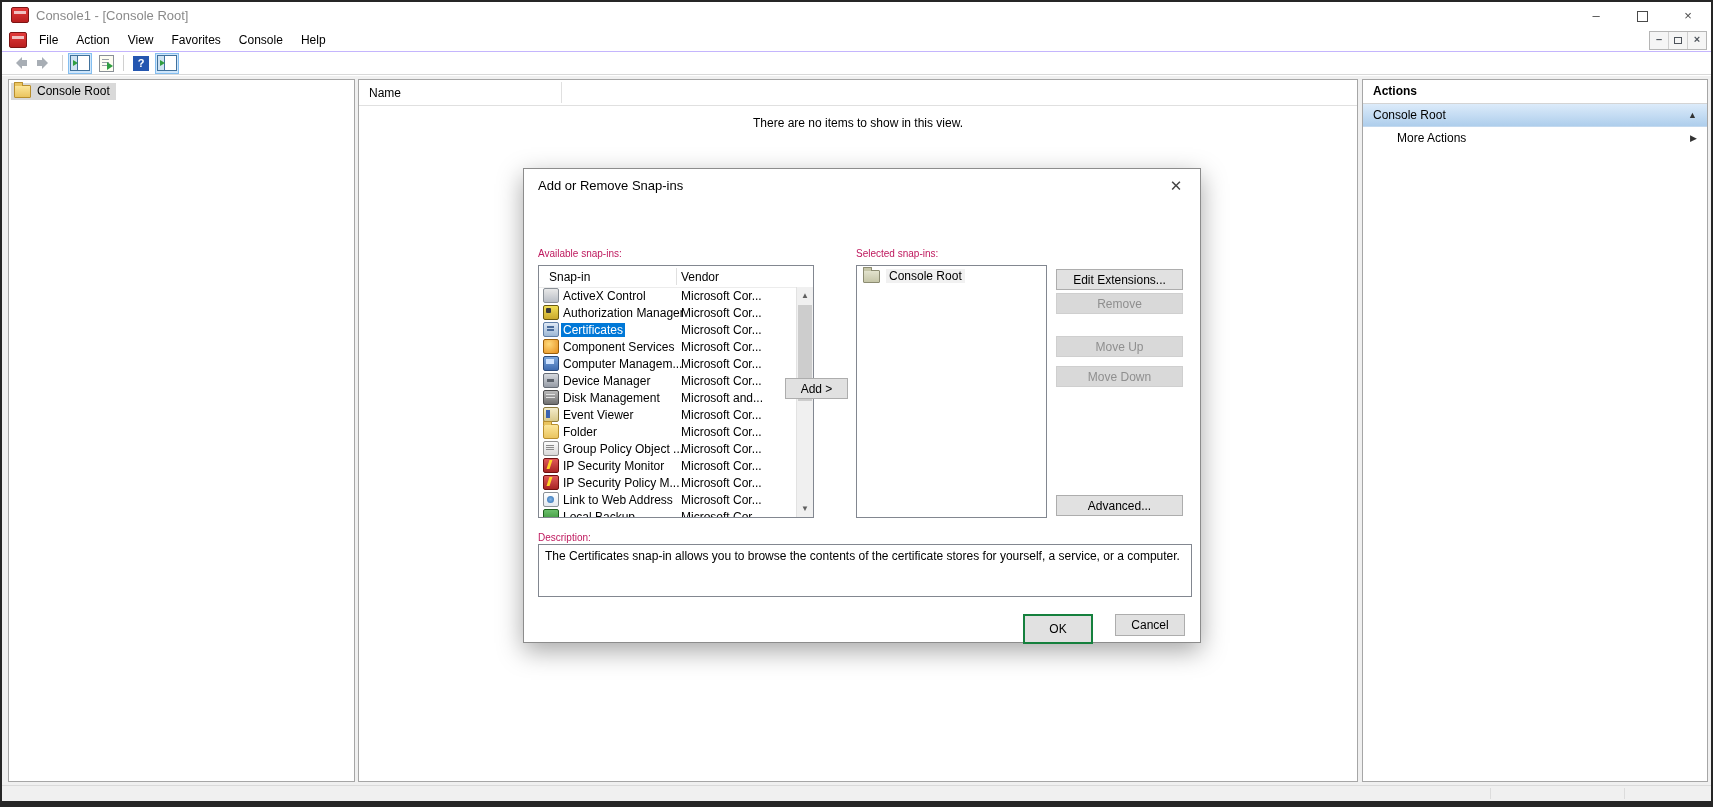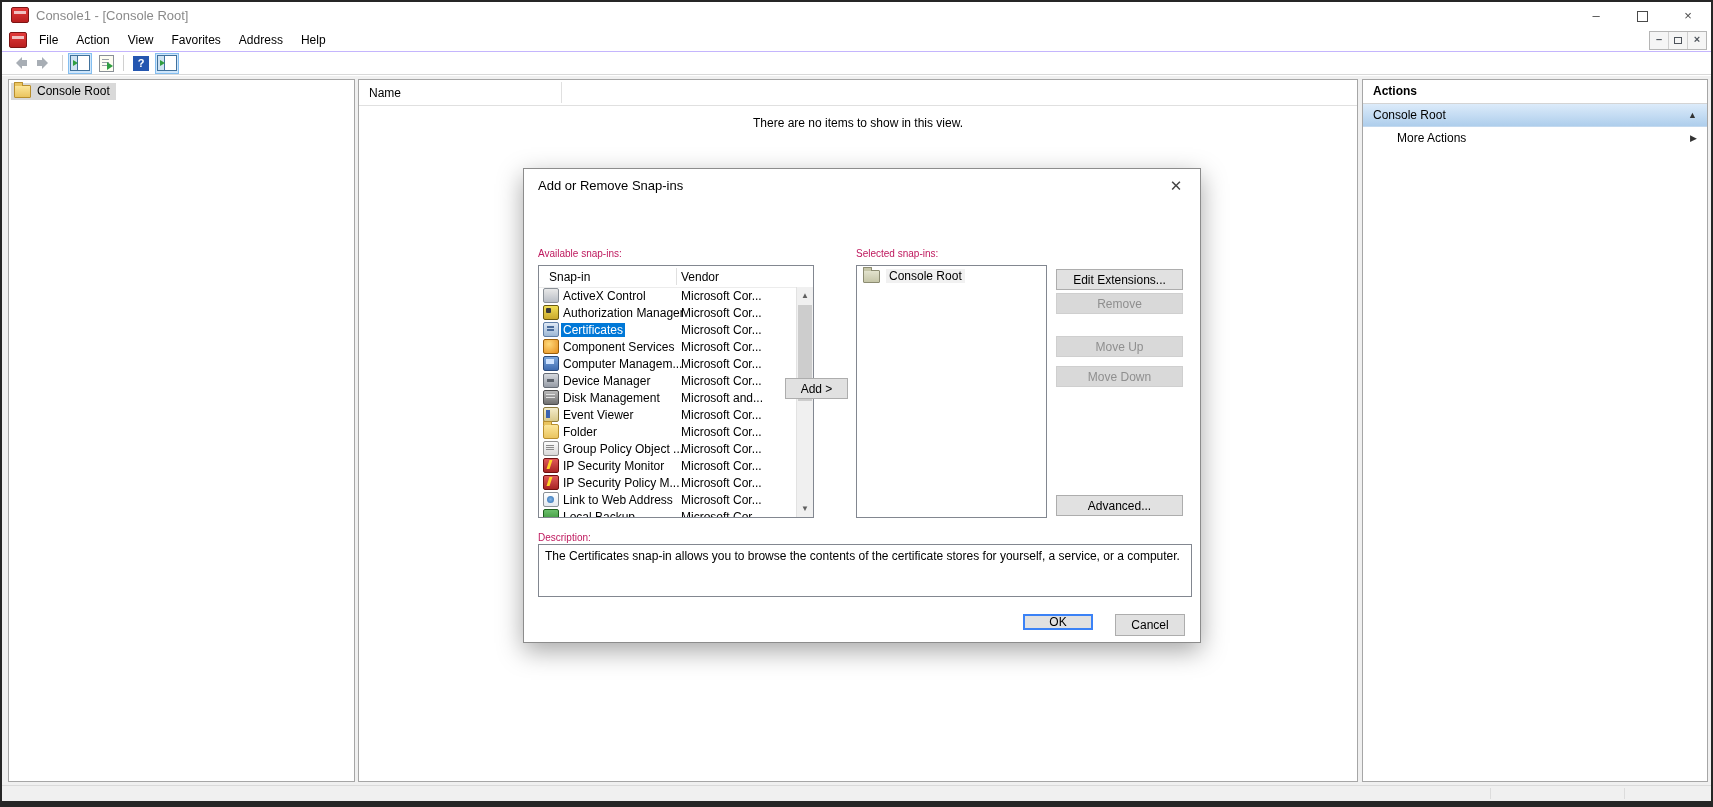--- a/index.html
+++ b/index.html
@@ -114,21 +114,21 @@
   .vs-up,.vs-down{position:absolute;left:0;width:16px;height:17px;text-align:center;font-size:8px;color:#606060;line-height:17px;}
   .vs-up{top:0}.vs-down{bottom:0}
   .vs-thumb{position:absolute;left:1px;top:18px;width:14px;height:96px;background:#cdcdcd;}
   .lb-selected{left:332px;top:96px;width:191px;height:253px;}
   .sel-row{display:flex;align-items:center;padding:3px 0 0 6px;font-size:12px;}
   .sel-row .label{margin-left:6px;background:#f1f1f1;padding:0 3px;}
   
   .btn{position:absolute;background:#e1e1e1;border:1px solid #adadad;font-size:12px;color:#000;text-align:right;box-sizing:border-box;display:flex;align-items:center;justify-content:center;}
   .btn.disabled{background:#d9d9d9;border-color:#cfcfcf;color:#8f8f8f;}
   .btn-add{left:261px;top:209px;width:63px;height:21px;}
-  .btn-ok{left:499px;top:445px;width:70px;height:16px;border:2px solid #3b82f6;}
+  .btn-ok{left:499px;top:445px;width:70px;height:30px;border:2px solid #15803d;}
   .btn-cancel{left:591px;top:445px;width:70px;height:22px;}
   .descbox{position:absolute;left:14px;top:375px;width:654px;height:53px;border:1px solid #828790;box-sizing:border-box;font-size:12px;padding:4px 6px;color:#000;}
 </style>
 </head>
 <body>
 
 <div class="window">
 
   <div class="titlebar">
     <div class="app-icon"></div>
@@ -138,21 +138,21 @@
     <div class="cap-btn cap-close"><span>×</span></div>
   </div>
 
   <div class="menubar">
     <div class="menu-app-icon"></div>
     <div class="menu-items" id="menu-items">
         <span class="menu-item">File</span>
         <span class="menu-item">Action</span>
         <span class="menu-item">View</span>
         <span class="menu-item">Favorites</span>
-        <span class="menu-item">Address</span>
+        <span class="menu-item">Console</span>
         <span class="menu-item">Help</span>
       </div>
     <div class="child-controls">
       <div class="child-btn"><span>–</span></div>
       <div class="child-btn">
           <span class="restore-glyph"></span>
         </div>
       <div class="child-btn"><span>×</span></div>
     </div>
   </div>

